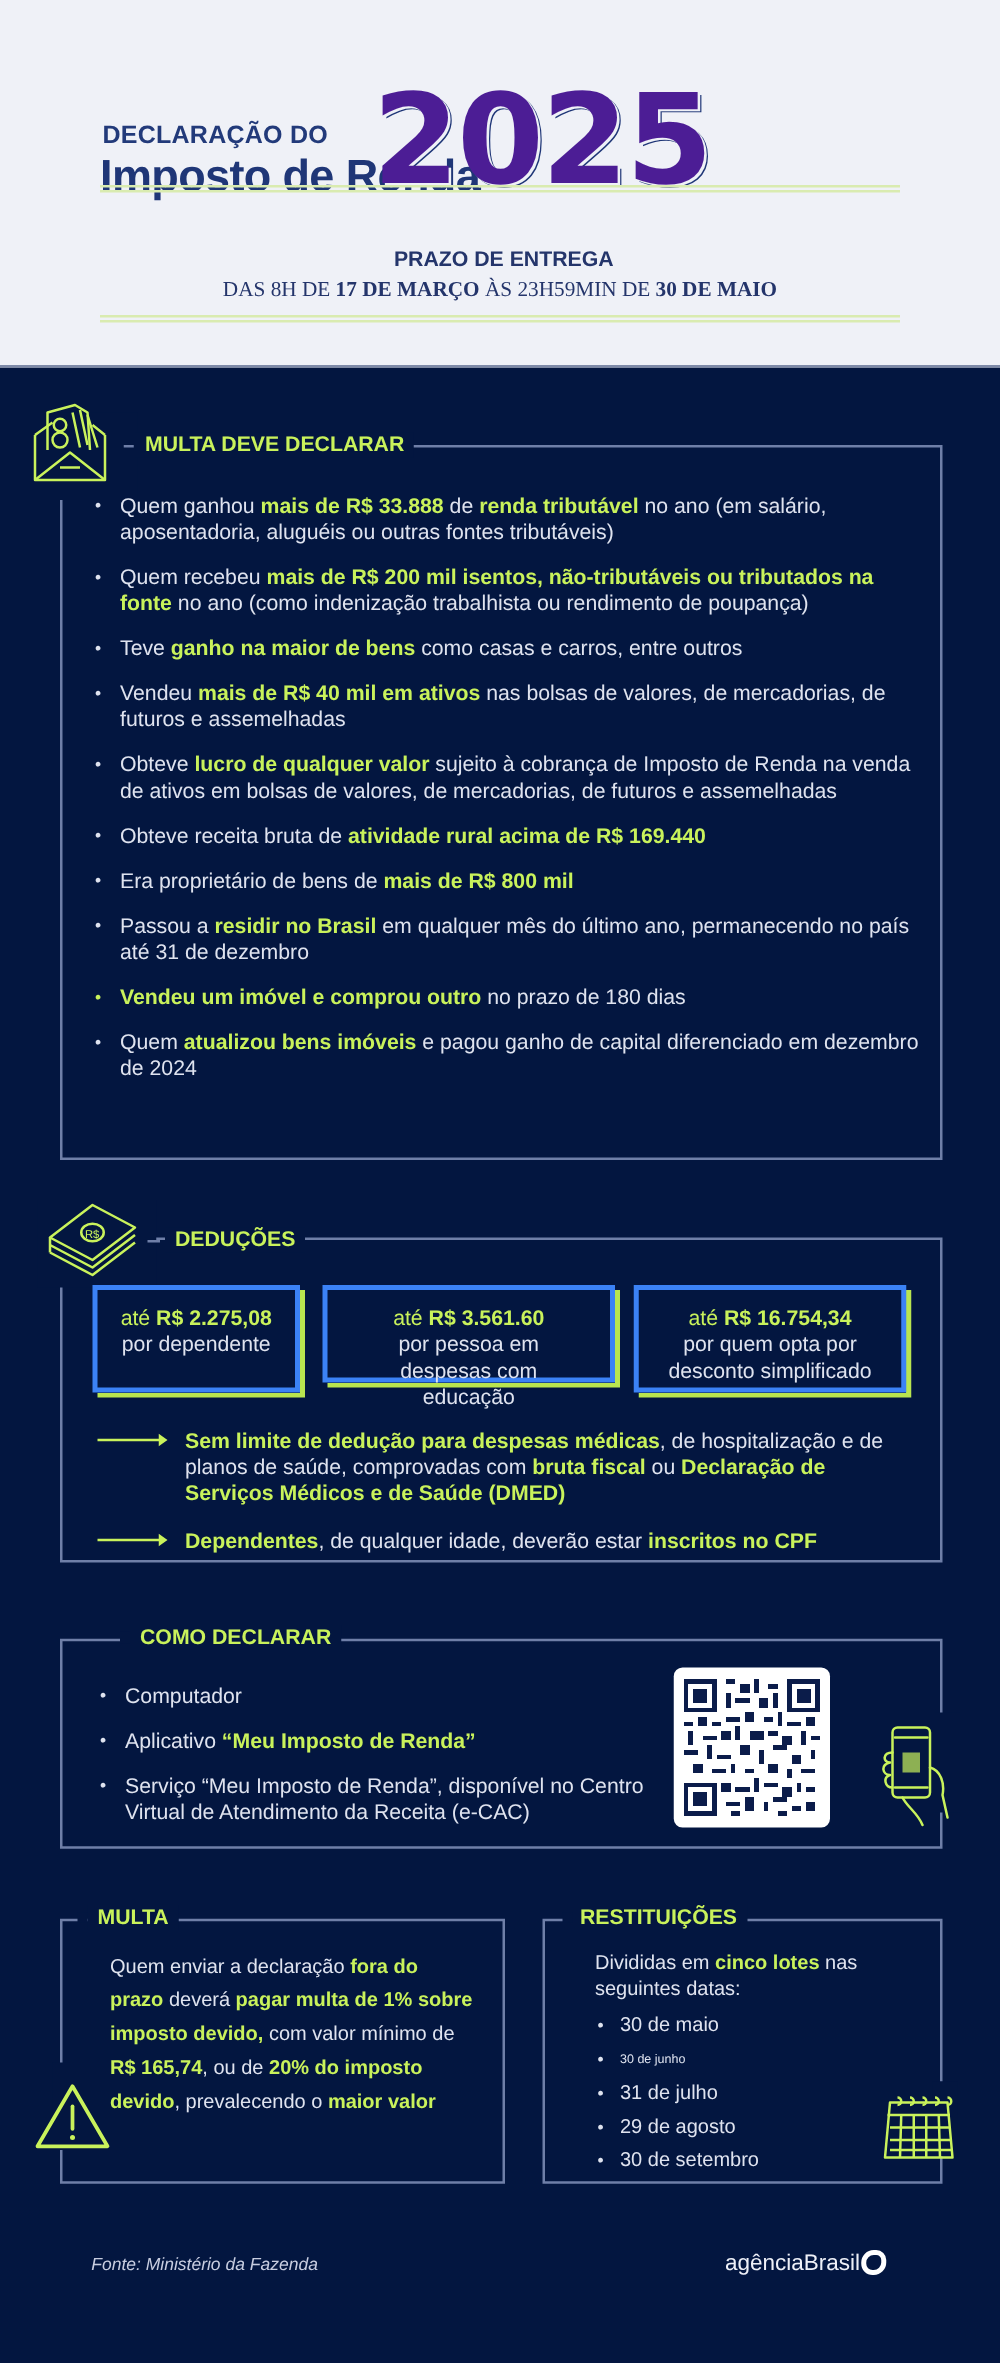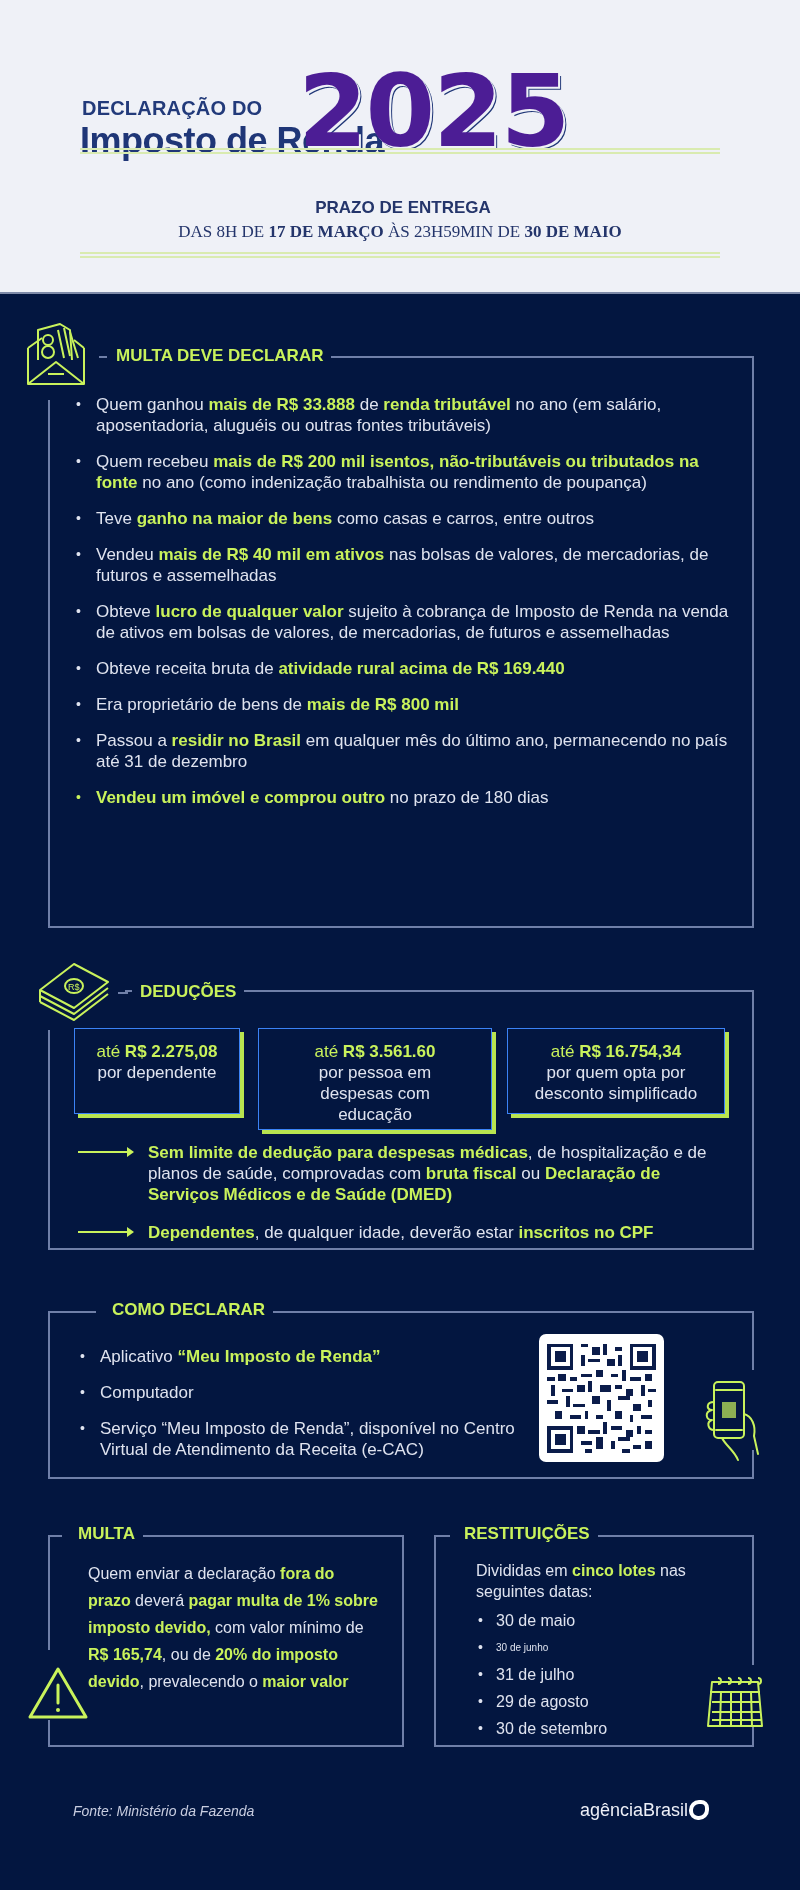--- a/index.html
+++ b/index.html
@@ -22,21 +22,21 @@
   .box { position: absolute; border: 2px solid #6f7fa8; }
   .sec-title { position: absolute; font-size: 17px; font-weight: bold; color: #c9f25b; background: #031640; padding: 0 8px; white-space: nowrap; }
   .dash { position: absolute; height: 2px; background: #6f7fa8; }
   .mask { position: absolute; background: #031640; }
 
   ul.bullets { list-style: none; position: absolute; }
   ul.bullets li { position: relative; padding-left: 20px; font-size: 17px; line-height: 21px; margin-bottom: 15px; color: #dfe3ef; }
   ul.bullets li::before { content: "•"; position: absolute; left: 0; top: 0; color: #dfe3ef; font-size: 14px; }
   ul.bullets li.green::before { color: #c9f25b; }
 
-  .ded-card { position: absolute; border: 1px solid #3b82f6; text-align: center; font-size: 17px; line-height: 21px; padding-top: 12px; color: #dfe3ef; box-shadow: 4px 4px 0 #b9e54f; }
+  .ded-card { position: absolute; border: 4px solid #3b82f6; text-align: center; font-size: 17px; line-height: 21px; padding-top: 12px; color: #dfe3ef; box-shadow: 4px 4px 0 #b9e54f; }
   .ded-card .top { color: #c9f25b; }
 
   .arrow-row { position: absolute; left: 78px; font-size: 17px; line-height: 21px; color: #dfe3ef; }
   .arrow { position: absolute; left: 0; top: 9px; width: 54px; height: 2px; background: #c9f25b; }
   .arrow::after { content: ""; position: absolute; right: -2px; top: -4px; border-left: 7px solid #c9f25b; border-top: 5px solid transparent; border-bottom: 5px solid transparent; }
   .arrow-text { position: absolute; left: 70px; top: 0; width: 560px; }
 
   .qr { position: absolute; left: 539px; top: 1334px; width: 125px; height: 128px; background: #fff; border-radius: 7px; padding: 8px; }
 
   .footer-src { position: absolute; left: 73px; top: 1803px; font-size: 14px; font-style: italic; color: #c8cde0; }
@@ -78,41 +78,42 @@
 <ul class="bullets" style="left:76px; top:394px; width:660px;">
   <li><span>Quem ganhou </span><span class="hl">mais de R$ 33.888</span><span> de </span><span class="hl">renda tributável</span><span> no ano (em salário, aposentadoria, aluguéis ou outras fontes tributáveis)</span></li>
   <li><span>Quem recebeu </span><span class="hl">mais de R$ 200 mil isentos, não-tributáveis ou tributados na fonte</span><span> no ano (como indenização trabalhista ou rendimento de poupança)</span></li>
   <li><span>Teve </span><span class="hl">ganho na maior de bens</span><span> como casas e carros, entre outros</span></li>
   <li><span>Vendeu </span><span class="hl">mais de R$ 40 mil em ativos</span><span> nas bolsas de valores, de mercadorias, de futuros e assemelhadas</span></li>
   <li><span>Obteve </span><span class="hl">lucro de qualquer valor</span><span> sujeito à cobrança de Imposto de Renda na venda de ativos em bolsas de valores, de mercadorias, de futuros e assemelhadas</span></li>
   <li><span>Obteve receita bruta de </span><span class="hl">atividade rural acima de R$ 169.440</span></li>
   <li><span>Era proprietário de bens de </span><span class="hl">mais de R$ 800 mil</span></li>
   <li><span>Passou a </span><span class="hl">residir no Brasil</span><span> em qualquer mês do último ano, permanecendo no país até 31 de dezembro</span></li>
   <li class="green"><span class="hl">Vendeu um imóvel e comprou outro</span><span> no prazo de 180 dias</span></li>
+  <li><span>Quem </span><span class="hl">atualizou bens imóveis</span><span> e pagou ganho de capital diferenciado em dezembro de 2024</span></li>
 </ul>
 
 <div class="box" style="left:48px; top:990px; width:706px; height:260px;"></div>
 <div class="mask" style="left:30px; top:960px; width:95px; height:70px;"></div>
 <div class="dash" style="left:118px; top:992px; width:10px;"></div>
 <div class="sec-title" style="left:132px; top:982px;">DEDUÇÕES</div>
 <svg class="icon" style="left:34px; top:956px;" width="80" height="66" viewBox="0 0 80 66">
   <g fill="none" stroke="#c9f25b" stroke-width="2" stroke-linejoin="round">
     <path d="M6 34 L40 8 L74 26 L40 52 Z"></path>
     <ellipse cx="40" cy="30" rx="9" ry="7"></ellipse>
     <text x="34" y="34" font-size="9" fill="#c9f25b" stroke="none" font-family="Liberation Sans, sans-serif">R$</text>
     <path d="M6 40 L40 58 L74 32"></path>
     <path d="M6 46 L40 64 L74 38"></path>
     <path d="M6 34 L6 46"></path>
   </g>
 </svg>
 <div class="ded-card" style="left:74px; top:1028px; width:166px; height:86px;">
   <div><span class="top">até </span><span class="hl">R$ 2.275,08</span></div>
   <div style="padding:0 10px">por dependente</div>
 </div>
-<div class="ded-card" style="left:258px; top:1028px; width:234px; height:102px;">
+<div class="ded-card" style="left:258px; top:1028px; width:234px; height:78px;">
   <div><span class="top">até </span><span class="hl">R$ 3.561.60</span></div>
   <div style="padding:0 28px">por pessoa em despesas com educação</div>
 </div>
 <div class="ded-card" style="left:507px; top:1028px; width:218px; height:86px;">
   <div><span class="top">até </span><span class="hl">R$ 16.754,34</span></div>
   <div style="padding:0 14px">por quem opta por desconto simplificado</div>
 </div>
 <div class="arrow-row" style="top:1142px;">
   <div class="arrow"></div>
   <div class="arrow-text"><span class="hl">Sem limite de dedução para despesas médicas</span><span>, de hospitalização e de planos de saúde, comprovadas com </span><span class="hl">bruta fiscal</span><span> ou </span><span class="hl">Declaração de Serviços Médicos e de Saúde (DMED)</span></div>
@@ -120,22 +121,22 @@
 <div class="arrow-row" style="top:1222px;">
   <div class="arrow"></div>
   <div class="arrow-text" style="width:600px"><span class="hl">Dependentes</span><span>, de qualquer idade, deverão estar </span><span class="hl">inscritos no CPF</span></div>
 </div>
 
 <div class="box" style="left:48px; top:1311px; width:706px; height:168px;"></div>
 <div class="mask" style="left:748px; top:1370px; width:20px; height:80px;"></div>
 <div class="sec-title" style="left:104px; top:1300px;">COMO DECLARAR</div>
 <div class="mask" style="left:96px; top:1305px; width:8px; height:10px;"></div>
 <ul class="bullets" style="left:80px; top:1346px; width:440px;">
+  <li><span>Computador</span></li>
   <li><span>Aplicativo </span><span class="hl">“Meu Imposto de Renda”</span></li>
-  <li><span>Computador</span></li>
   <li><span>Serviço “Meu Imposto de Renda”, disponível no Centro Virtual de Atendimento da Receita (e-CAC)</span></li>
 </ul>
 <div class="qr">
   <svg width="109" height="112" viewBox="0 0 29 29" shape-rendering="crispEdges">
     <g fill="#0b1c4a">
       <path d="M0 0h7v7h-7z M1 1v5h5v-5z M2 2h3v3h-3z"></path>
       <path d="M22 0h7v7h-7z M23 1v5h5v-5z M24 2h3v3h-3z"></path>
       <path d="M0 22h7v7h-7z M1 23v5h5v-5z M2 24h3v3h-3z"></path>
       <path d="M9 0h2v1h-2z M12 1h2v2h-2z M15 0h1v3h-1z M18 1h2v1h-2z M9 3h1v3h-1z M11 4h3v1h-3z M16 4h2v2h-2z M19 3h1v3h-1z M9 8h3v1h-3z M13 7h2v2h-2z M17 8h2v1h-2z M20 7h1v3h-1z M0 9h2v1h-2z M3 8h2v2h-2z M6 9h2v1h-2z M22 9h3v1h-3z M26 8h2v2h-2z M1 11h1v3h-1z M4 12h3v1h-3z M8 11h2v2h-2z M11 10h1v3h-1z M14 11h3v2h-3z M18 11h2v1h-2z M21 12h2v2h-2z M25 11h1v3h-1z M27 12h2v1h-2z M0 15h3v1h-3z M5 14h1v3h-1z M7 16h3v1h-3z M12 14h2v2h-2z M16 15h1v3h-1z M19 14h3v1h-3z M23 16h2v2h-2z M27 15h1v2h-1z M2 18h2v2h-2z M6 19h3v1h-3z M10 18h1v2h-1z M13 19h2v1h-2z M18 18h2v2h-2z M22 19h1v2h-1z M25 19h3v1h-3z M8 22h2v2h-2z M11 23h3v1h-3z M15 21h1v3h-1z M17 22h3v1h-3z M21 23h2v2h-2z M24 22h1v2h-1z M26 23h2v1h-2z M9 26h3v1h-3z M13 25h2v3h-2z M17 26h1v2h-1z M19 25h3v1h-3z M23 27h2v1h-2z M26 26h2v2h-2z M20 28h2v1h-2z M10 28h2v1h-2z"></path>
     </g>

